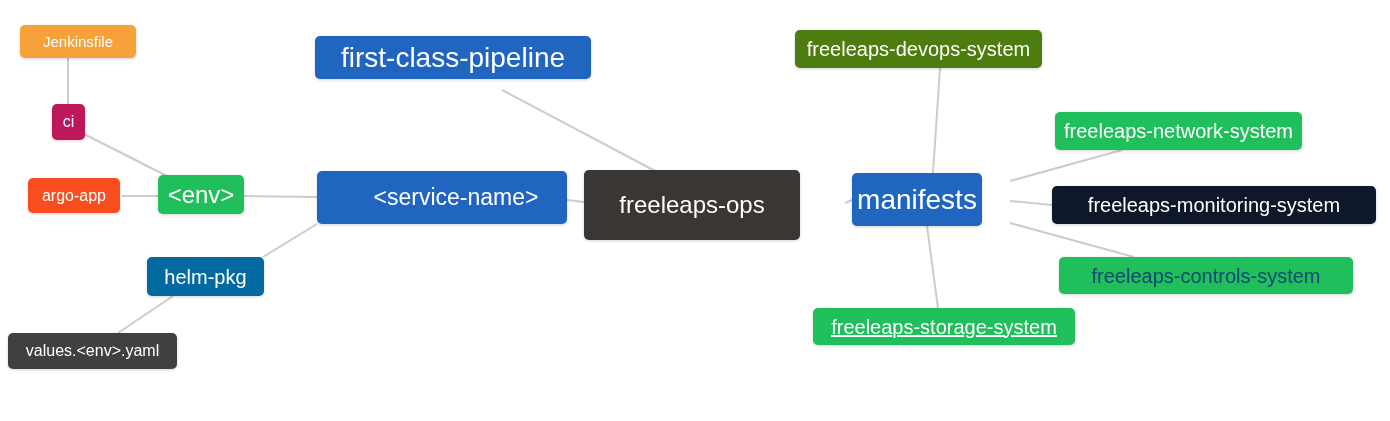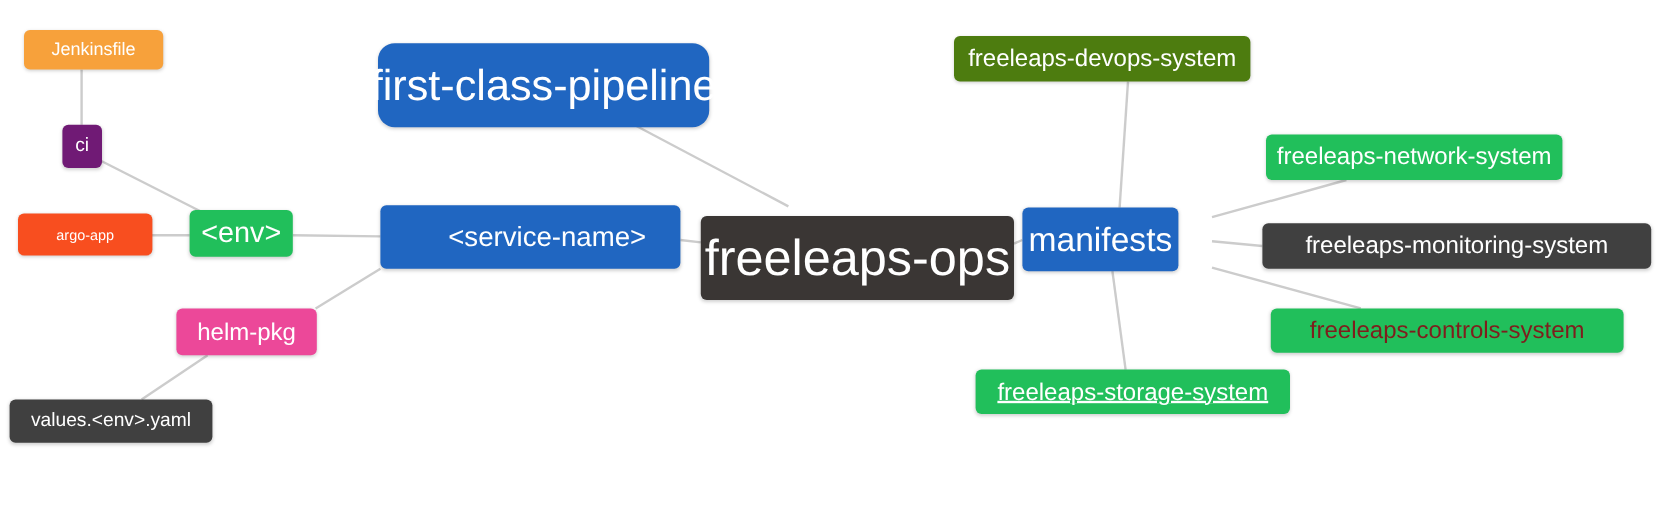--- a/index.html
+++ b/index.html
@@ -53,28 +53,28 @@
       <line x1="173" y1="296" x2="118" y2="333" stroke="#cccccc" stroke-width="2"></line>
       <line x1="845" y1="203" x2="852" y2="200" stroke="#cccccc" stroke-width="2"></line>
       <line x1="940" y1="68" x2="933" y2="173" stroke="#cccccc" stroke-width="2"></line>
       <line x1="1010" y1="181" x2="1122" y2="150" stroke="#cccccc" stroke-width="2"></line>
       <line x1="1010" y1="201" x2="1052" y2="205" stroke="#cccccc" stroke-width="2"></line>
       <line x1="1010" y1="223" x2="1134" y2="257" stroke="#cccccc" stroke-width="2"></line>
       <line x1="927" y1="226" x2="938" y2="308" stroke="#cccccc" stroke-width="2"></line>
     </svg>
   <div id="nodes">
       <div class="node" style="left: 20px; top: 25px; width: 116px; height: 33px; font-size: 15px; background: rgb(247, 161, 59); color: rgb(255, 255, 255);">Jenkinsfile</div>
-      <div class="node" style="left: 52px; top: 104px; width: 33px; height: 36px; font-size: 16px; background: #701a75; color: rgb(255, 255, 255);">ci</div>
-      <div class="node" style="left: 15px; top: 178px; width: 112px; height: 35px; font-size: 12px; background: rgb(248, 78, 31); color: rgb(255, 255, 255);">argo-app</div>
+      <div class="node" style="left: 52px; top: 104px; width: 33px; height: 36px; font-size: 16px; background: #be185d; color: rgb(255, 255, 255);">ci</div>
+      <div class="node" style="left: 28px; top: 178px; width: 92px; height: 35px; font-size: 16px; background: rgb(248, 78, 31); color: rgb(255, 255, 255);">argo-app</div>
       <div class="node" style="left: 158px; top: 175px; width: 86px; height: 39px; font-size: 24px; background: rgb(33, 191, 91); color: rgb(255, 255, 255);">&lt;env&gt;</div>
-      <div class="node" style="left: 315px; top: 36px; width: 276px; height: 70px; font-size: 36px; background: rgb(32, 102, 193); color: rgb(255, 255, 255); border-radius: 14px;">first-class-pipeline</div>
+      <div class="node" style="left: 315px; top: 36px; width: 276px; height: 43px; font-size: 28px; background: rgb(32, 102, 193); color: rgb(255, 255, 255);">first-class-pipeline</div>
       <div class="node" style="left: 317px; top: 171px; width: 250px; height: 53px; font-size: 23px; background: rgb(32, 102, 193); color: rgb(255, 255, 255); padding-left: 28px;">&lt;service-name&gt;</div>
-      <div class="node" style="left: 584px; top: 170px; width: 261px; height: 70px; font-size: 42px; background: rgb(58, 54, 52); color: rgb(255, 255, 255); margin-top: 10px;">freeleaps-ops</div>
+      <div class="node" style="left: 584px; top: 170px; width: 216px; height: 70px; font-size: 24px; background: rgb(58, 54, 52); color: rgb(255, 255, 255);">freeleaps-ops</div>
       <div class="node" style="left: 852px; top: 173px; width: 130px; height: 53px; font-size: 28px; background: rgb(32, 102, 193); color: rgb(255, 255, 255);">manifests</div>
       <div class="node" style="left: 795px; top: 30px; width: 247px; height: 38px; font-size: 20px; background: #4d7c0f; color: rgb(255, 255, 255);">freeleaps-devops-system</div>
       <div class="node" style="left: 1055px; top: 112px; width: 247px; height: 38px; font-size: 20px; background: rgb(33, 191, 91); color: rgb(255, 255, 255);">freeleaps-network-system</div>
-      <div class="node" style="left: 1052px; top: 186px; width: 324px; height: 38px; font-size: 20px; background: #404040; color: rgb(255, 255, 255);">freeleaps-monitoring-system</div>
-      <div class="node" style="left: 1059px; top: 257px; width: 294px; height: 37px; font-size: 20px; background: rgb(33, 191, 91); color: #7f1d1d;">freeleaps-controls-system</div>
+      <div class="node" style="left: 1052px; top: 186px; width: 324px; height: 38px; font-size: 20px; background: #0f172a; color: rgb(255, 255, 255);">freeleaps-monitoring-system</div>
+      <div class="node" style="left: 1059px; top: 257px; width: 294px; height: 37px; font-size: 20px; background: rgb(33, 191, 91); color: #0c4a6e;">freeleaps-controls-system</div>
       <div class="node" style="left: 813px; top: 308px; width: 262px; height: 37px; font-size: 20px; background: rgb(33, 191, 91); color: rgb(255, 255, 255); text-decoration: underline;">freeleaps-storage-system</div>
-      <div class="node" style="left: 147px; top: 257px; width: 117px; height: 39px; font-size: 20px; background: #ec4899; color: rgb(255, 255, 255);">helm-pkg</div>
+      <div class="node" style="left: 147px; top: 257px; width: 117px; height: 39px; font-size: 20px; background: #0369a1; color: rgb(255, 255, 255);">helm-pkg</div>
       <div class="node" style="left: 8px; top: 333px; width: 169px; height: 36px; font-size: 16px; background: #404040; color: rgb(255, 255, 255);">values.&lt;env&gt;.yaml</div>
     </div>
 </div>
 
 </body></html>

